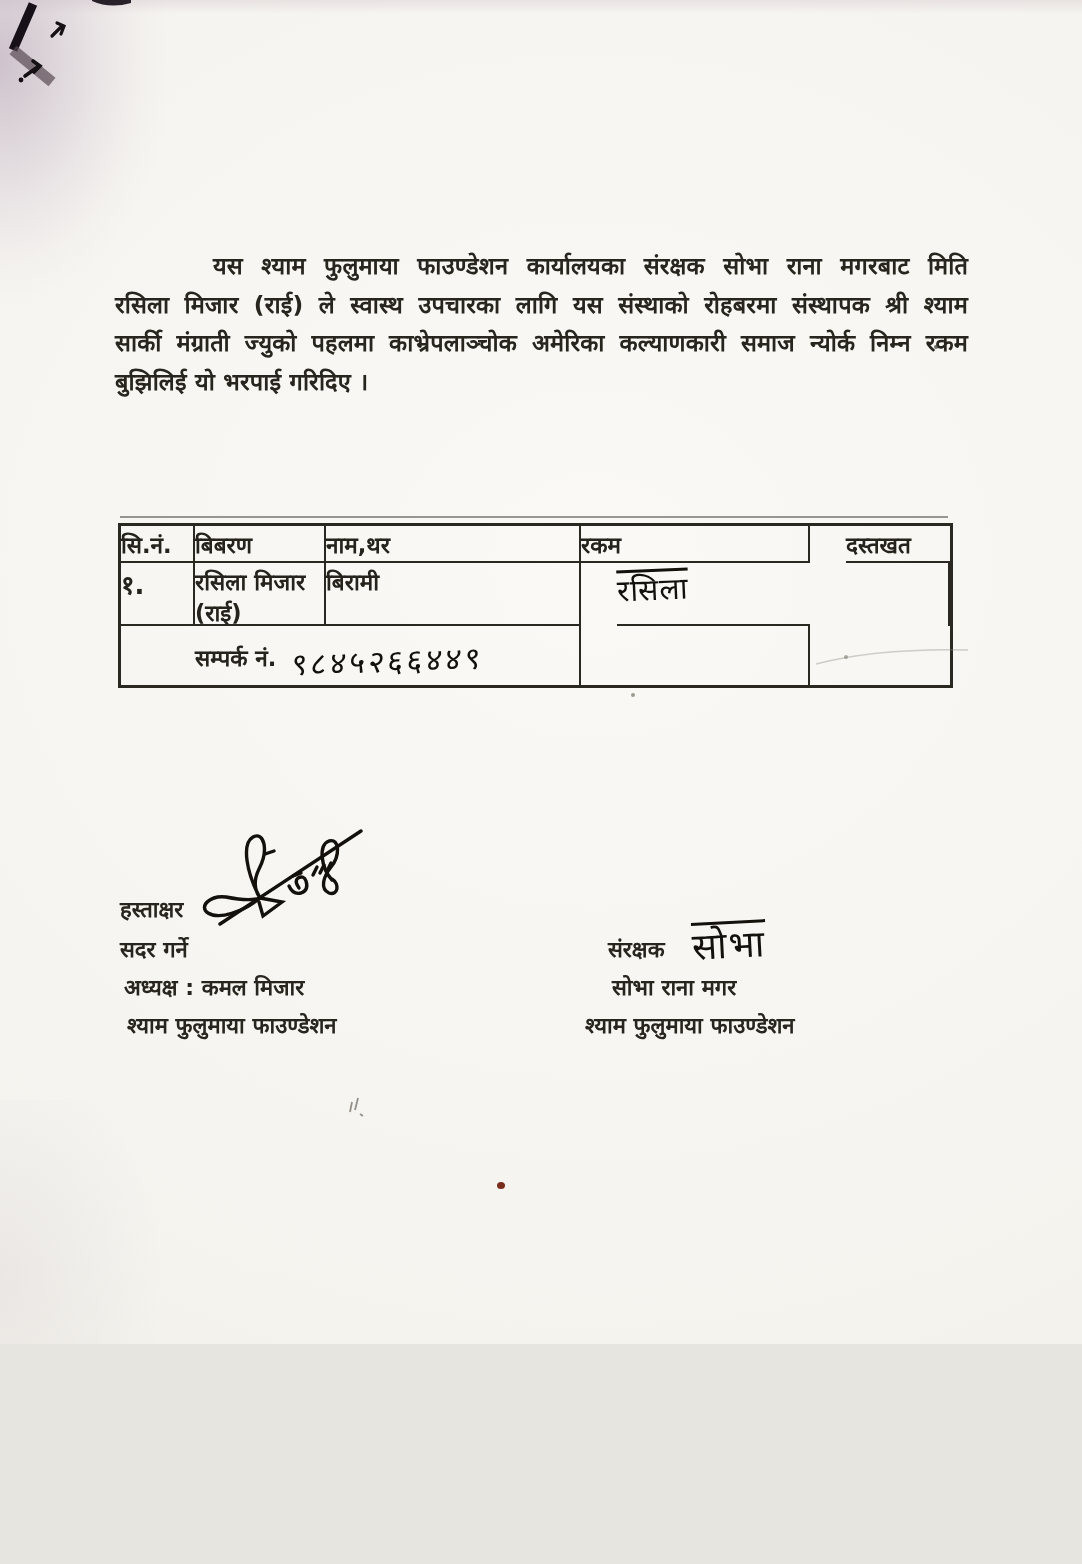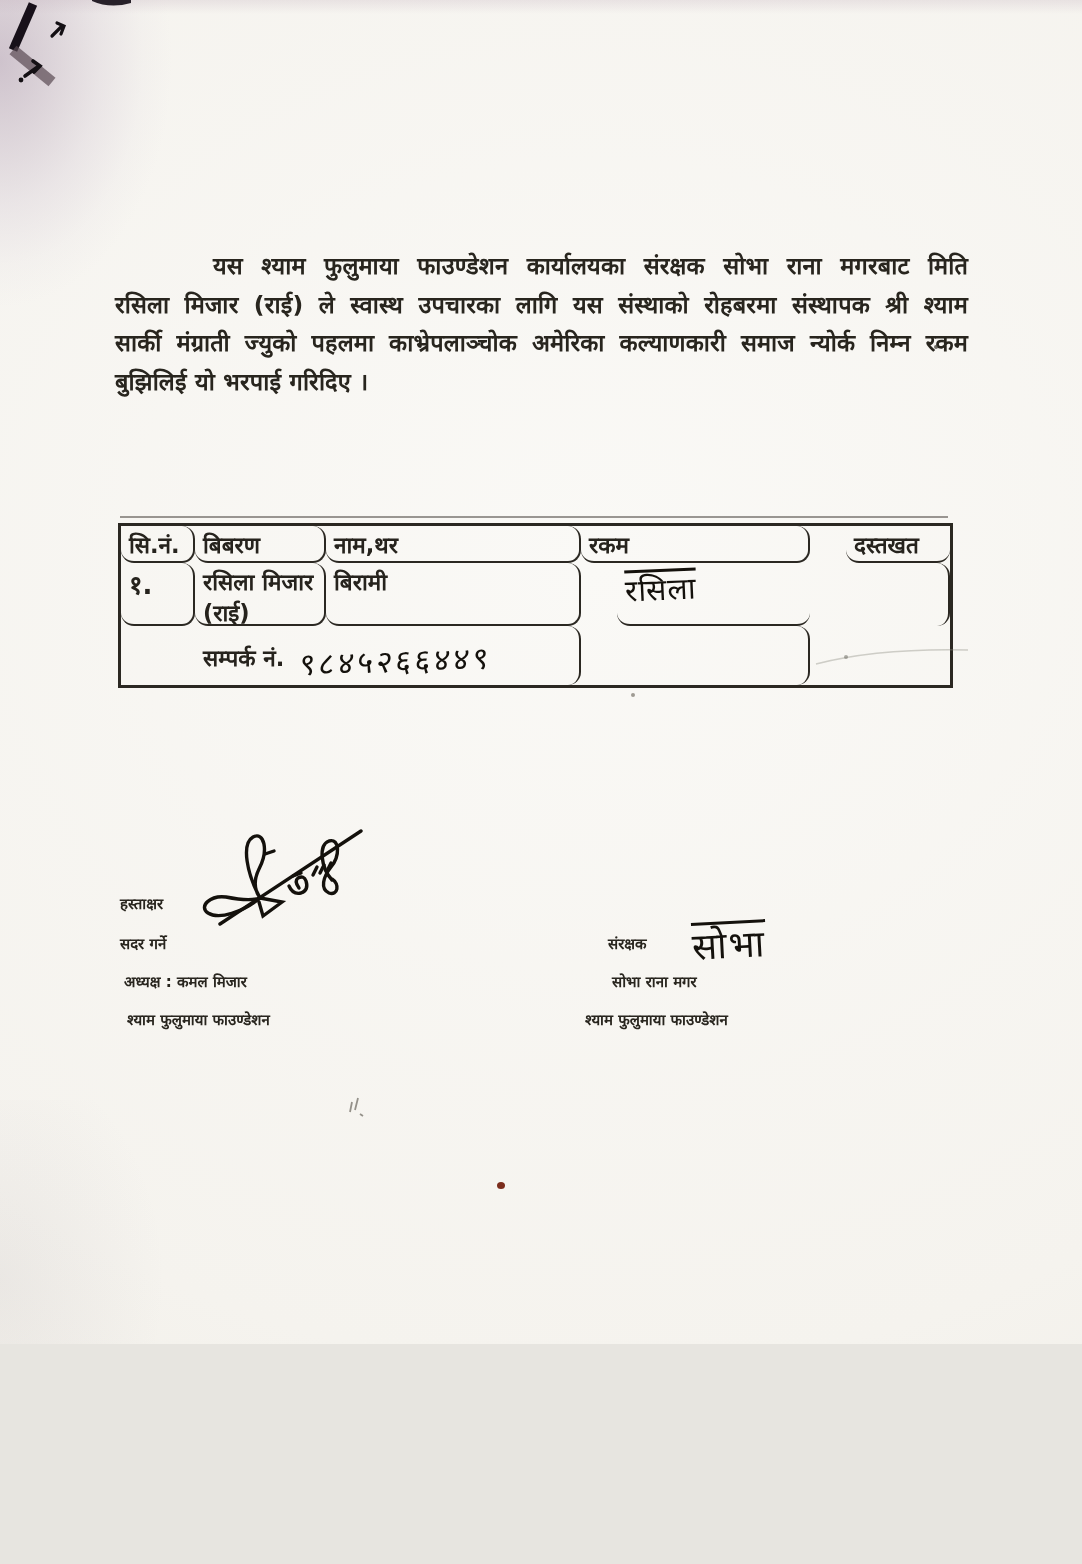--- a/index.html
+++ b/index.html
@@ -44,40 +44,39 @@
   .tbl{
     position:absolute;left:118px;top:523px;
     display:grid;
     grid-template-columns:74px 131px 255px 229px 140px;
     grid-template-rows:37px 63px 59px;
     border:3px solid #2b2822;
   }
   .cell{
     border-right:2px solid #2b2822;
     border-bottom:2px solid #2b2822;
-    padding:3px 6px 0 8px;
+    padding:3px 6px 0 0;
     font-size:22.5px;font-weight:700;
     overflow:visible;
-    border-radius:13px;
   }
   .cell.lastcol{border-right:none;margin-left:36px;}
   .cell.lastrow{border-bottom:none;}
   .cell.merged{grid-column:2 / 4;display:flex;align-items:center;text-align:center;}
   .sig-hw{
     font-size:30px;font-weight:400;color:#14110c;
     display:inline-block;transform:rotate(-2.5deg);
     text-decoration:overline;margin-top:2px;letter-spacing:1px;
   }
   .contact-hw{
     font-size:31px;font-weight:400;color:#14110c;
     display:inline-block;transform:skewX(-8deg) rotate(-2deg);
     letter-spacing:3px;margin-left:16px;margin-top:6px;
   }
   
-  .lbl{position:absolute;font-size:15px;font-weight:700;white-space:nowrap;color:#28251e;}
+  .lbl{position:absolute;font-size:22px;font-weight:700;white-space:nowrap;color:#28251e;}
   .hw-name{
     position:absolute;font-size:37px;font-weight:400;color:#14110c;
     transform:rotate(-3deg);text-decoration:overline;letter-spacing:2px;white-space:nowrap;
   }
   
   .speck{position:absolute;border-radius:50%;}
   svg{position:absolute;overflow:visible;}
 </style>
 </head>
 <body>

